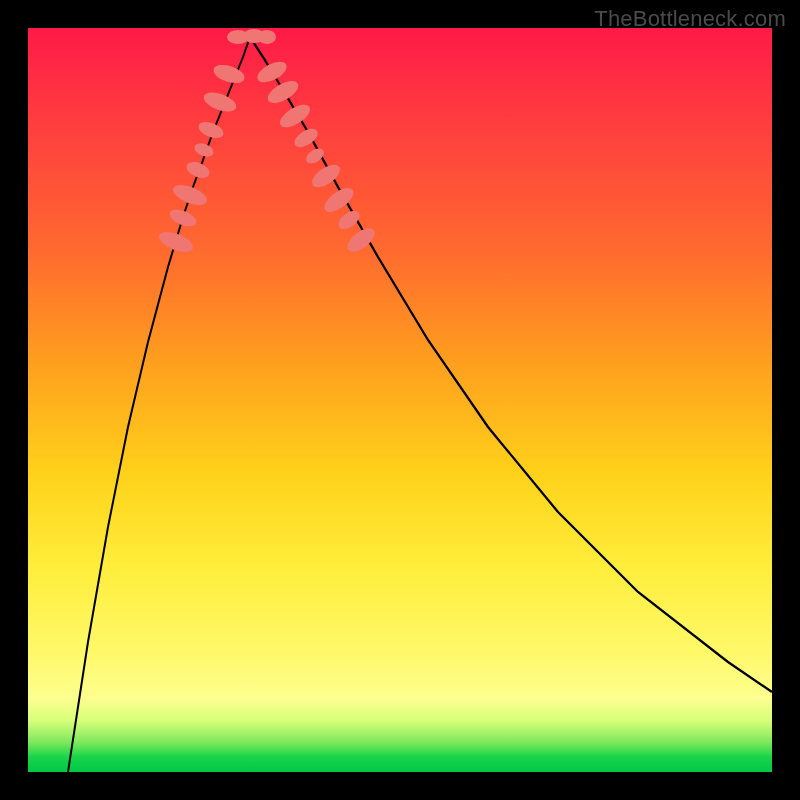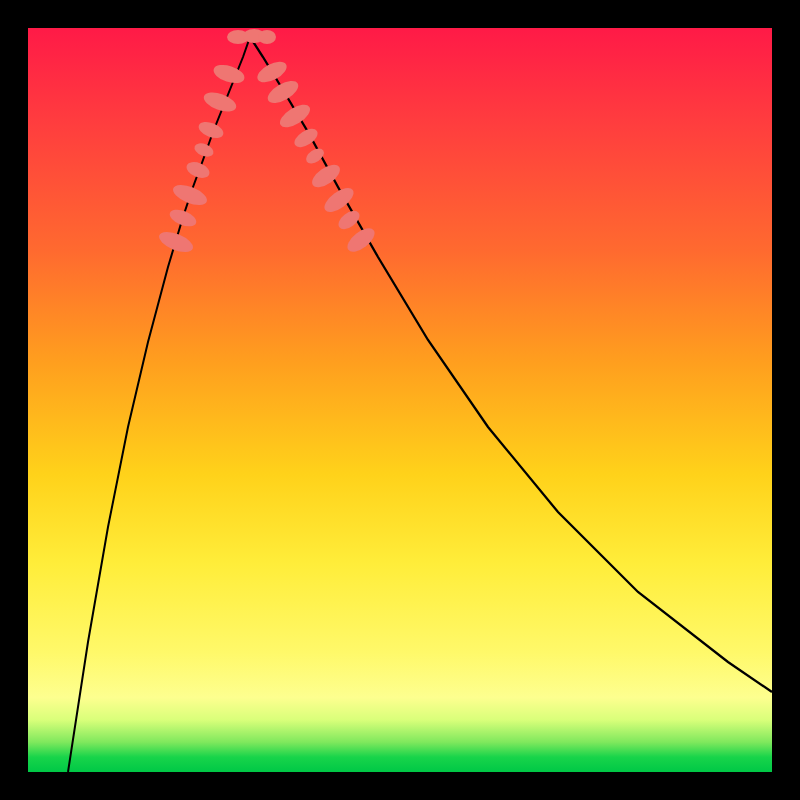--- a/index.html
+++ b/index.html
@@ -102,14 +102,15 @@
           <ellipse class="bead" cx="321" cy="192" rx="7" ry="12" transform="rotate(53 321 192)"></ellipse>
           <ellipse class="bead" cx="333" cy="212" rx="8" ry="16" transform="rotate(52 333 212)"></ellipse>
           <ellipse class="bead" cx="210" cy="9" rx="11" ry="7" transform="rotate(0 210 9)"></ellipse>
           <ellipse class="bead" cx="226" cy="8" rx="11" ry="7" transform="rotate(0 226 8)"></ellipse>
           <ellipse class="bead" cx="239" cy="9" rx="9" ry="7" transform="rotate(0 239 9)"></ellipse>
         </g>
     </svg>
 
   </div>
 
+  <div class="watermark">TheBottleneck.com</div>
 
 </div>
 
 </body></html>

